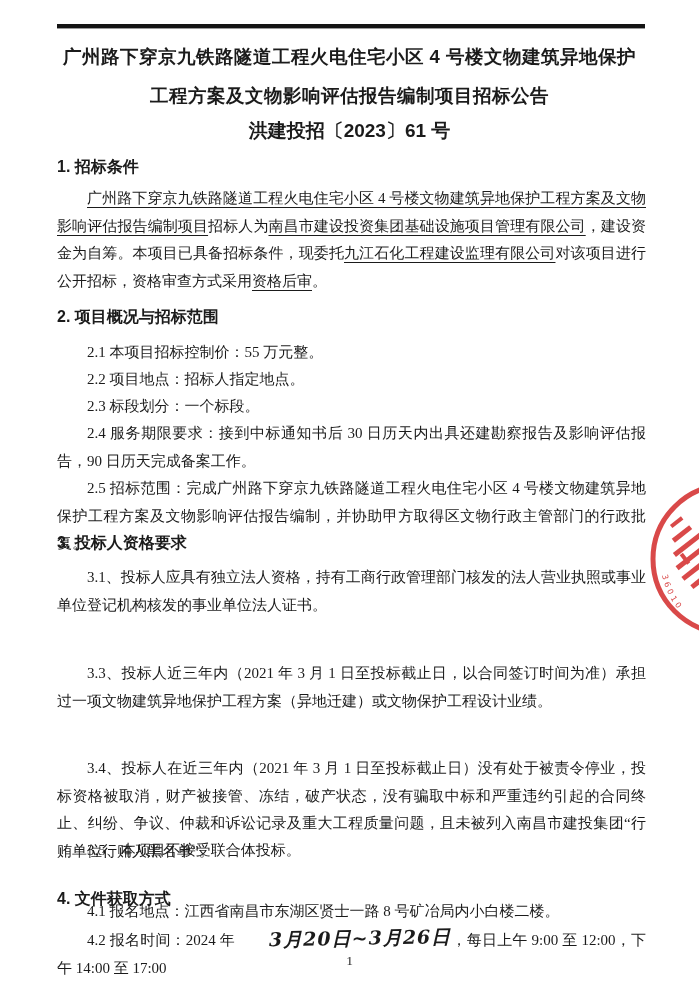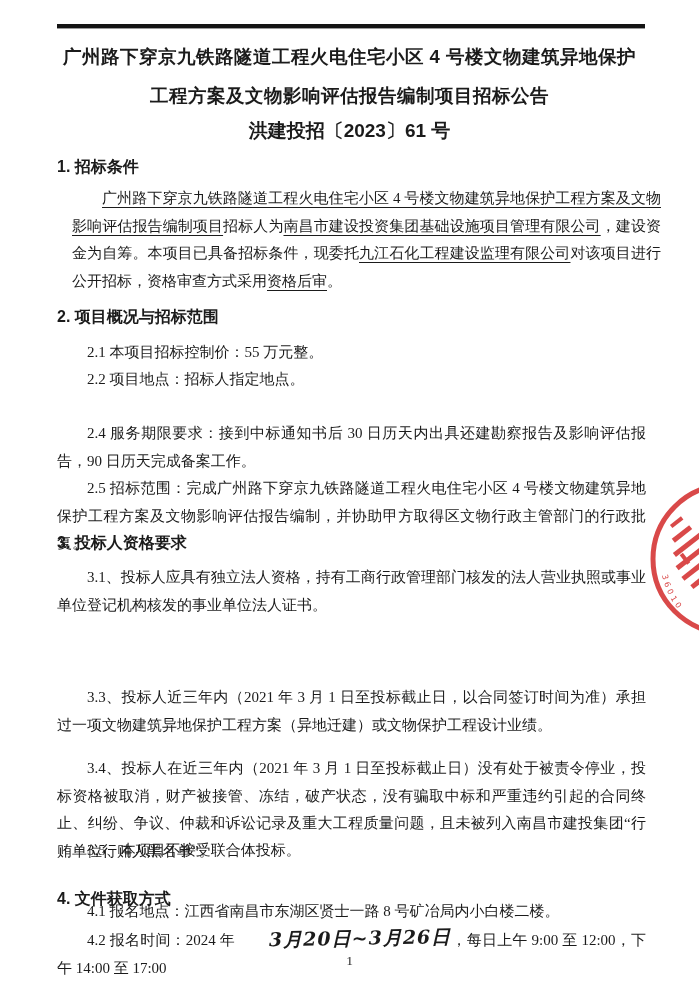--- a/index.html
+++ b/index.html
@@ -63,35 +63,36 @@
 <div class="page">
 
   <div class="top-rule"></div>
 
   <div class="abs center doc-title" style="top:44px;">广州路下穿京九铁路隧道工程火电住宅小区 4 号楼文物建筑异地保护</div>
   <div class="abs center doc-title" style="top:83px;">工程方案及文物影响评估报告编制项目招标公告</div>
   <div class="abs center doc-number" style="top:118px;">洪建投招〔2023〕61 号</div>
 
   <div class="abs sec-heading" style="top:156px;">1. 招标条件</div>
 
-  <div class="abs body-par indent" style="top:185px;margin-left:15px;">
+  <div class="abs body-par indent" style="top:185px;">
     <span class="u">广州路下穿京九铁路隧道工程火电住宅小区 4 号楼文物建筑异地保护工程方案及文物影响评估报告编制项目</span><span>招标人为</span><span class="u">南昌市建设投资集团基础设施项目管理有限公司</span><span>，建设资金为自筹。本项目已具备招标条件，现委托</span><span class="u">九江石化工程建设监理有限公司</span><span>对该项目进行公开招标，资格审查方式采用</span><span class="u">资格后审</span><span>。</span>
   </div>
 
   <div class="abs sec-heading" style="top:306px;">2. 项目概况与招标范围</div>
 
   <div class="abs body-par indent" style="top:339px;">2.1 本项目招标控制价：55 万元整。</div>
   <div class="abs body-par indent" style="top:366px;">2.2 项目地点：招标人指定地点。</div>
+  <div class="abs body-par indent" style="top:393px;">2.3 标段划分：一个标段。</div>
   <div class="abs body-par indent" style="top:420px;">2.4 服务期限要求：接到中标通知书后 30 日历天内出具还建勘察报告及影响评估报告，90 日历天完成备案工作。</div>
   <div class="abs body-par indent" style="top:475px;">2.5 招标范围：完成广州路下穿京九铁路隧道工程火电住宅小区 4 号楼文物建筑异地保护工程方案及文物影响评估报告编制，并协助甲方取得区文物行政主管部门的行政批复。</div>
 
   <div class="abs sec-heading" style="top:532px;">3. 投标人资格要求</div>
 
   <div class="abs body-par indent" style="top:564px;">3.1、投标人应具有独立法人资格，持有工商行政管理部门核发的法人营业执照或事业单位登记机构核发的事业单位法人证书。</div>
-  <div class="abs body-par indent" style="top:684px;">3.3、投标人近三年内（2021 年 3 月 1 日至投标截止日，以合同签订时间为准）承担过一项文物建筑异地保护工程方案（异地迁建）或文物保护工程设计业绩。</div>
+  <div class="abs body-par indent" style="top:660px;">3.3、投标人近三年内（2021 年 3 月 1 日至投标截止日，以合同签订时间为准）承担过一项文物建筑异地保护工程方案（异地迁建）或文物保护工程设计业绩。</div>
   <div class="abs body-par indent" style="top:728px;margin-top:27px;">3.4、投标人在近三年内（2021 年 3 月 1 日至投标截止日）没有处于被责令停业，投标资格被取消，财产被接管、冻结，破产状态，没有骗取中标和严重违约引起的合同终止、纠纷、争议、仲裁和诉讼记录及重大工程质量问题，且未被列入南昌市建投集团“行贿单位行贿人黑名单”。</div>
   <div class="abs body-par indent" style="top:837px;">3.5、本项目不接受联合体投标。</div>
 
   <div class="abs sec-heading" style="top:864px;margin-top:24px;">4. 文件获取方式</div>
 
   <div class="abs body-par indent" style="top:898px;">4.1 报名地点：江西省南昌市东湖区贤士一路 8 号矿冶局内小白楼二楼。</div>
 
   <div class="abs body-par indent" style="top:925px;">
     <span>4.2 报名时间：2024 年</span>
     <span class="handwritten">3月20日~3月26日</span><span>，每日上午 9:00 至 12:00，下午 14:00 至 17:00</span>

